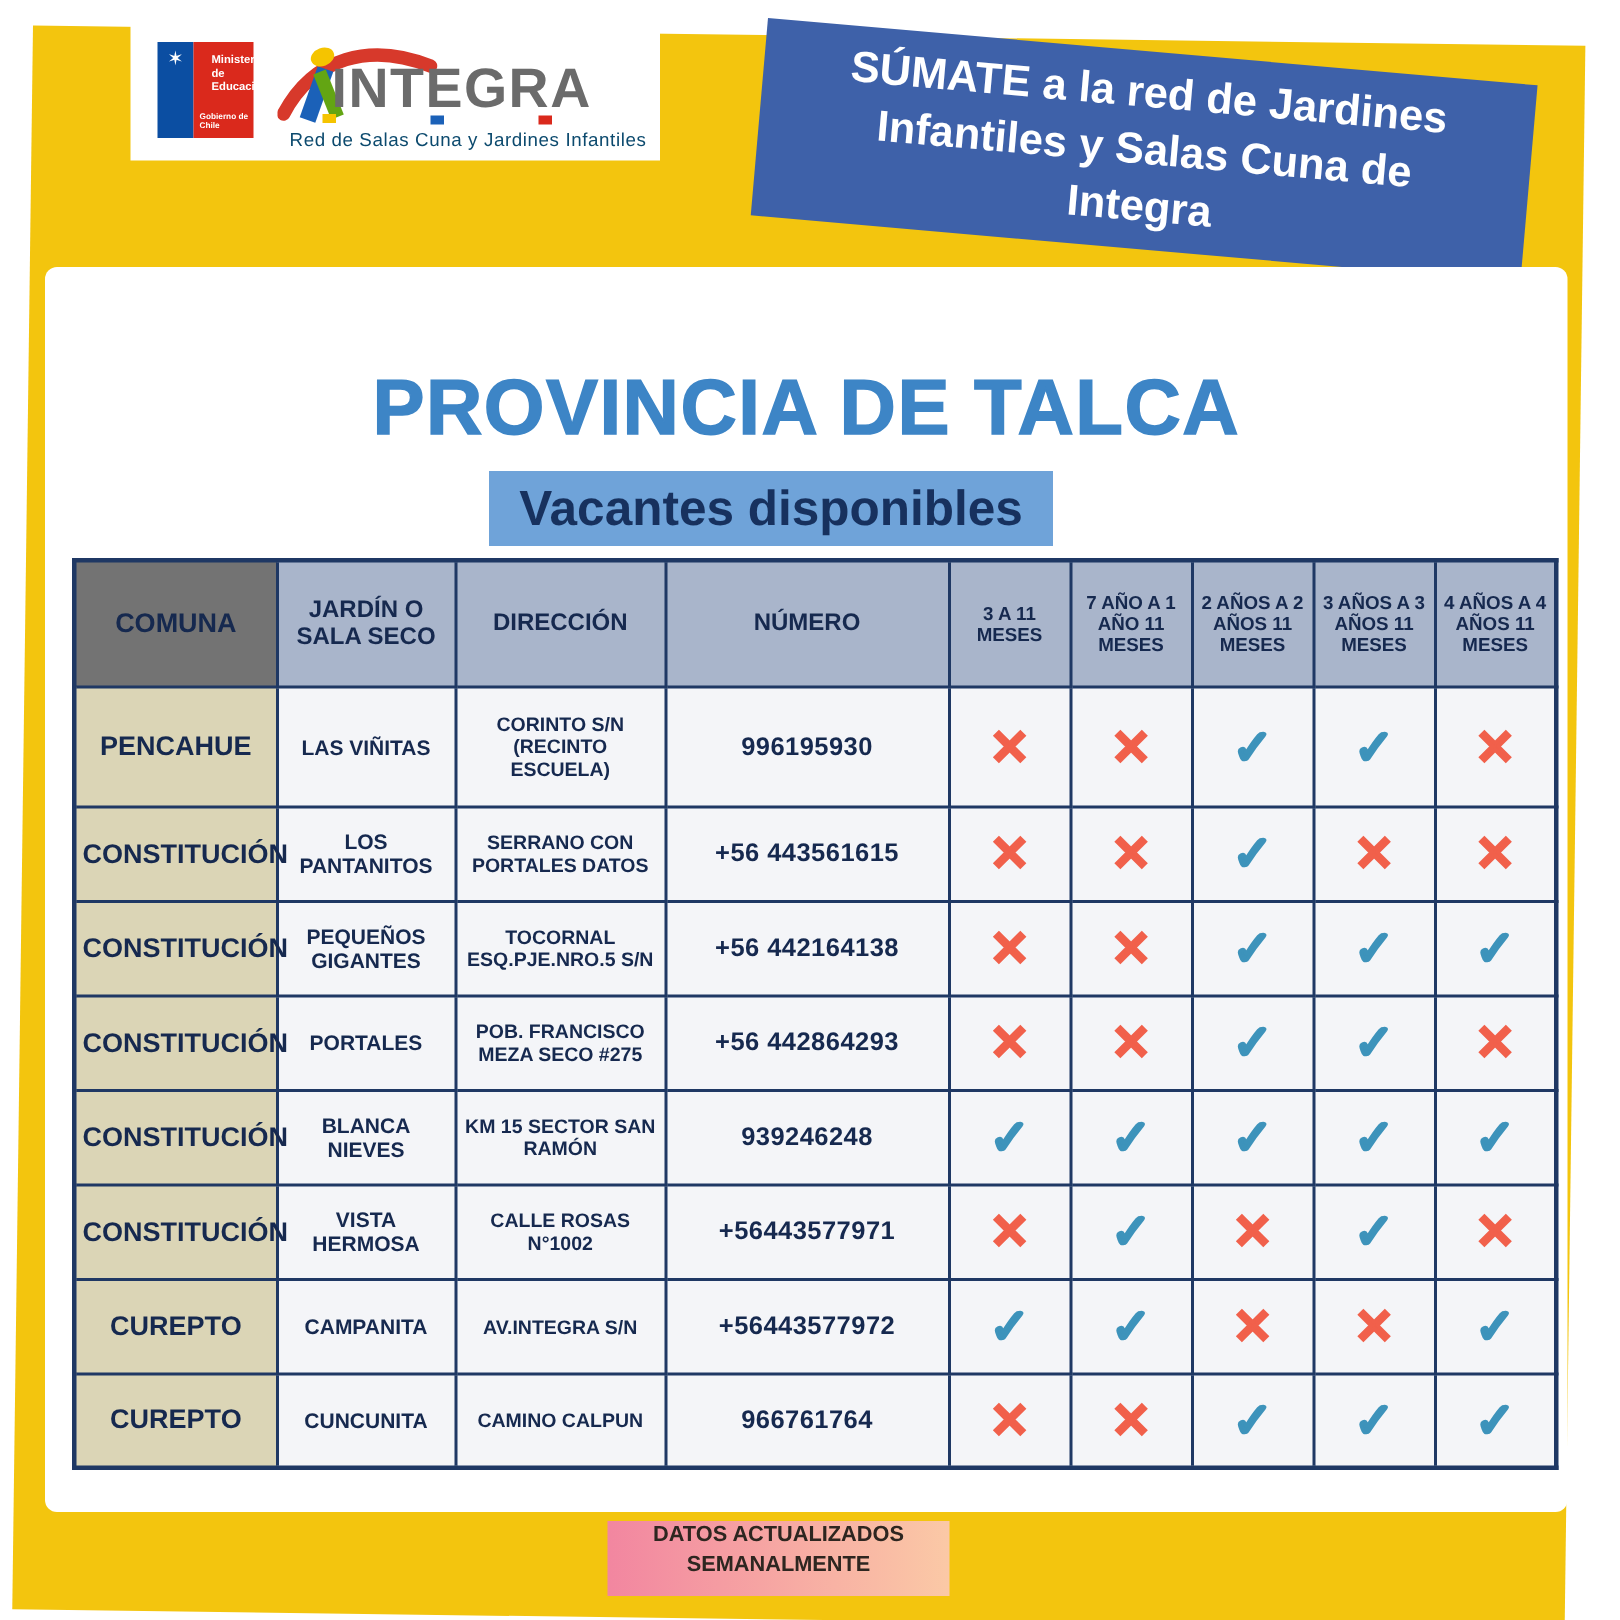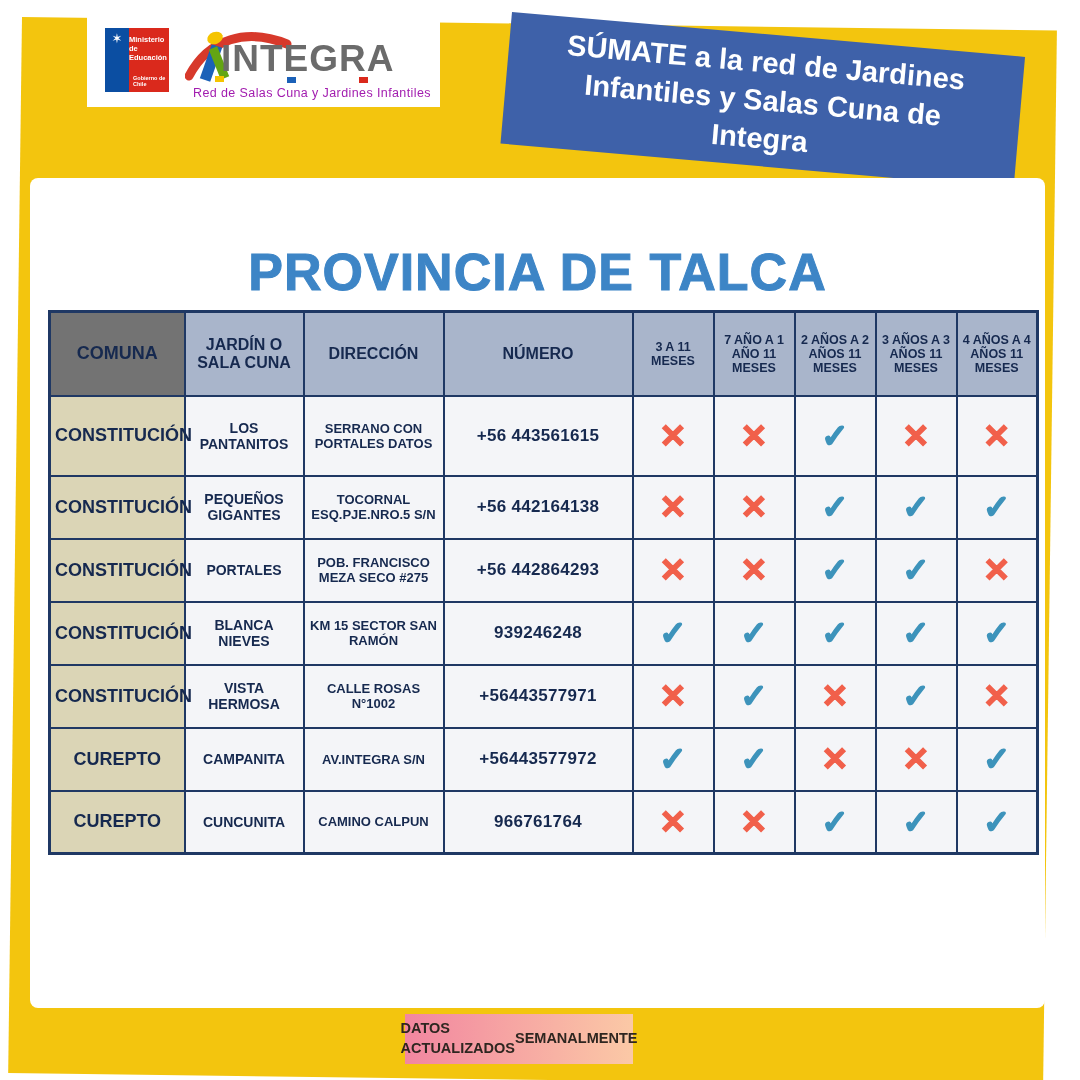--- a/index.html
+++ b/index.html
@@ -12,33 +12,33 @@
 
   
   .logo-box { position:absolute; left:87px; top:12px; width:353px; height:95px;
     background:#ffffff; display:flex; align-items:center; padding:8px 10px 8px 18px; }
 
   .mineduc { position:relative; width:64px; height:64px; flex:0 0 auto; display:flex; }
   .mineduc-blue { width:24px; height:100%; background:#0B4EA2; position:relative; }
   .mineduc-star { position:absolute; top:4px; left:0; width:100%; text-align:center;
     color:#ffffff; font-size:13px; line-height:14px; }
   .mineduc-red { flex:1; background:#DA291C; position:relative; }
-  .mineduc-ministry { position:absolute; top:7px; left:0; color:#fff; font-weight:bold;
+  .mineduc-ministry { position:absolute; top:7px; left:12px; color:#fff; font-weight:bold;
     font-size:7.5px; line-height:1.2; }
   .mineduc-gov { position:absolute; bottom:5px; left:4px; color:#fff; font-size:5.5px; font-weight:bold; }
 
   .integra { position:relative; margin-left:22px; height:100%; flex:1; }
   .integra-figure { position:absolute; left:-6px; top:2px; }
   .integra-name { position:absolute; left:30px; top:18px; font-size:37px; font-weight:800;
     color:#6B6B6B; letter-spacing:1px; }
   .sq { position:absolute; width:9px; height:6px; }
   .sq-yellow { left:24px; top:56px; background:#F5C400; }
   .sq-blue  { left:96px; top:57px; background:#1B61B8; }
   .sq-red   { left:168px; top:57px; background:#DA291C; }
-  .integra-tagline { position:absolute; left:2px; top:66px; font-size:12.5px; color:#a21caf;
+  .integra-tagline { position:absolute; left:2px; top:66px; font-size:12.5px; color:#0c4a6e;
     letter-spacing:0.4px; white-space:nowrap; }
 
   
   .banner { position:absolute; left:512px; top:12px; width:515px; height:132px;
     background:#3E61A9; transform:rotate(5deg); transform-origin:0 0;
     display:flex; flex-direction:column; justify-content:center; align-items:center;
     color:#ffffff; font-weight:bold; font-size:29px; line-height:38px; text-align:center; }
 
   
   .card { position:absolute; left:30px; top:178px; width:1015px; height:830px;
@@ -66,21 +66,21 @@
   .td-jardin { font-size:14px; font-weight:bold; }
   .td-dir { font-size:13px; font-weight:bold; }
   .td-num { font-size:17px; font-weight:600; letter-spacing:0.3px; }
   .mark { font-size:32px; font-weight:bold; line-height:1; }
   .mark.check { color:#3D93BB; -webkit-text-stroke:1.5px #3D93BB; }
   .mark.cross { color:#F1604B; -webkit-text-stroke:1.5px #F1604B; }
 
   
   .footer-badge { position:absolute; left:405px; top:1014px; width:228px; height:50px;
     background:linear-gradient(90deg,#F286A0,#FBC9A6);
-    display:flex; justify-content:center; align-items:center;
+    display:flex; flex-direction:column; align-items:center;
     font-size:14.5px; font-weight:bold; color:#2E2620; line-height:1.35; }
 </style>
 </head>
 <body>
 
 <div class="page">
 
   <div class="yellow-bg"></div>
 
   <div class="logo-box">
@@ -112,47 +112,59 @@
   </div>
 
   <div class="banner">
     <span>SÚMATE a la red de Jardines</span>
     <span>Infantiles y Salas Cuna de</span>
     <span>Integra</span>
   </div>
 
   <div class="card">
     <h1 class="title">PROVINCIA DE TALCA</h1>
+    <div class="subtitle">Vacantes disponibles</div>
     <table class="vtable" id="vacancy-table">
       <colgroup>
         <col style="width:135px">
           <col style="width:119px">
           <col style="width:140px">
           <col style="width:189px">
         <col style="width:81px">
           <col style="width:81px">
           <col style="width:81px">
           <col style="width:81px">
           <col style="width:81px">
       </colgroup>
     <thead>
           <tr>
             <th class="th-comuna">COMUNA</th>
-            <th>JARDÍN O SALA CUNA</th>
+            <th>JARDÍN O SALA SECO</th>
             <th>DIRECCIÓN</th>
             <th>NÚMERO</th>
             <th class="th-age">3 A 11 MESES</th>
             <th class="th-age">7 AÑO A 1 AÑO 11 MESES</th>
             <th class="th-age">2 AÑOS A 2 AÑOS 11 MESES</th>
             <th class="th-age">3 AÑOS A 3 AÑOS 11 MESES</th>
             <th class="th-age">4 AÑOS A 4 AÑOS 11 MESES</th>
           </tr>
         </thead>
         <tbody>
           <tr>
+            <td class="td-comuna">PENCAHUE</td>
+            <td class="td-jardin">LAS VIÑITAS</td>
+            <td class="td-dir">CORINTO S/N (RECINTO ESCUELA)</td>
+            <td class="td-num">996195930</td>
+            <td class="td-mark"><span class="mark cross">✕</span></td>
+            <td class="td-mark"><span class="mark cross">✕</span></td>
+            <td class="td-mark"><span class="mark check">✓</span></td>
+            <td class="td-mark"><span class="mark check">✓</span></td>
+            <td class="td-mark"><span class="mark cross">✕</span></td>
+          </tr>
+          <tr>
             <td class="td-comuna">CONSTITUCIÓN</td>
             <td class="td-jardin">LOS PANTANITOS</td>
             <td class="td-dir">SERRANO CON PORTALES DATOS</td>
             <td class="td-num">+56 443561615</td>
             <td class="td-mark"><span class="mark cross">✕</span></td>
             <td class="td-mark"><span class="mark cross">✕</span></td>
             <td class="td-mark"><span class="mark check">✓</span></td>
             <td class="td-mark"><span class="mark cross">✕</span></td>
             <td class="td-mark"><span class="mark cross">✕</span></td>
           </tr>

